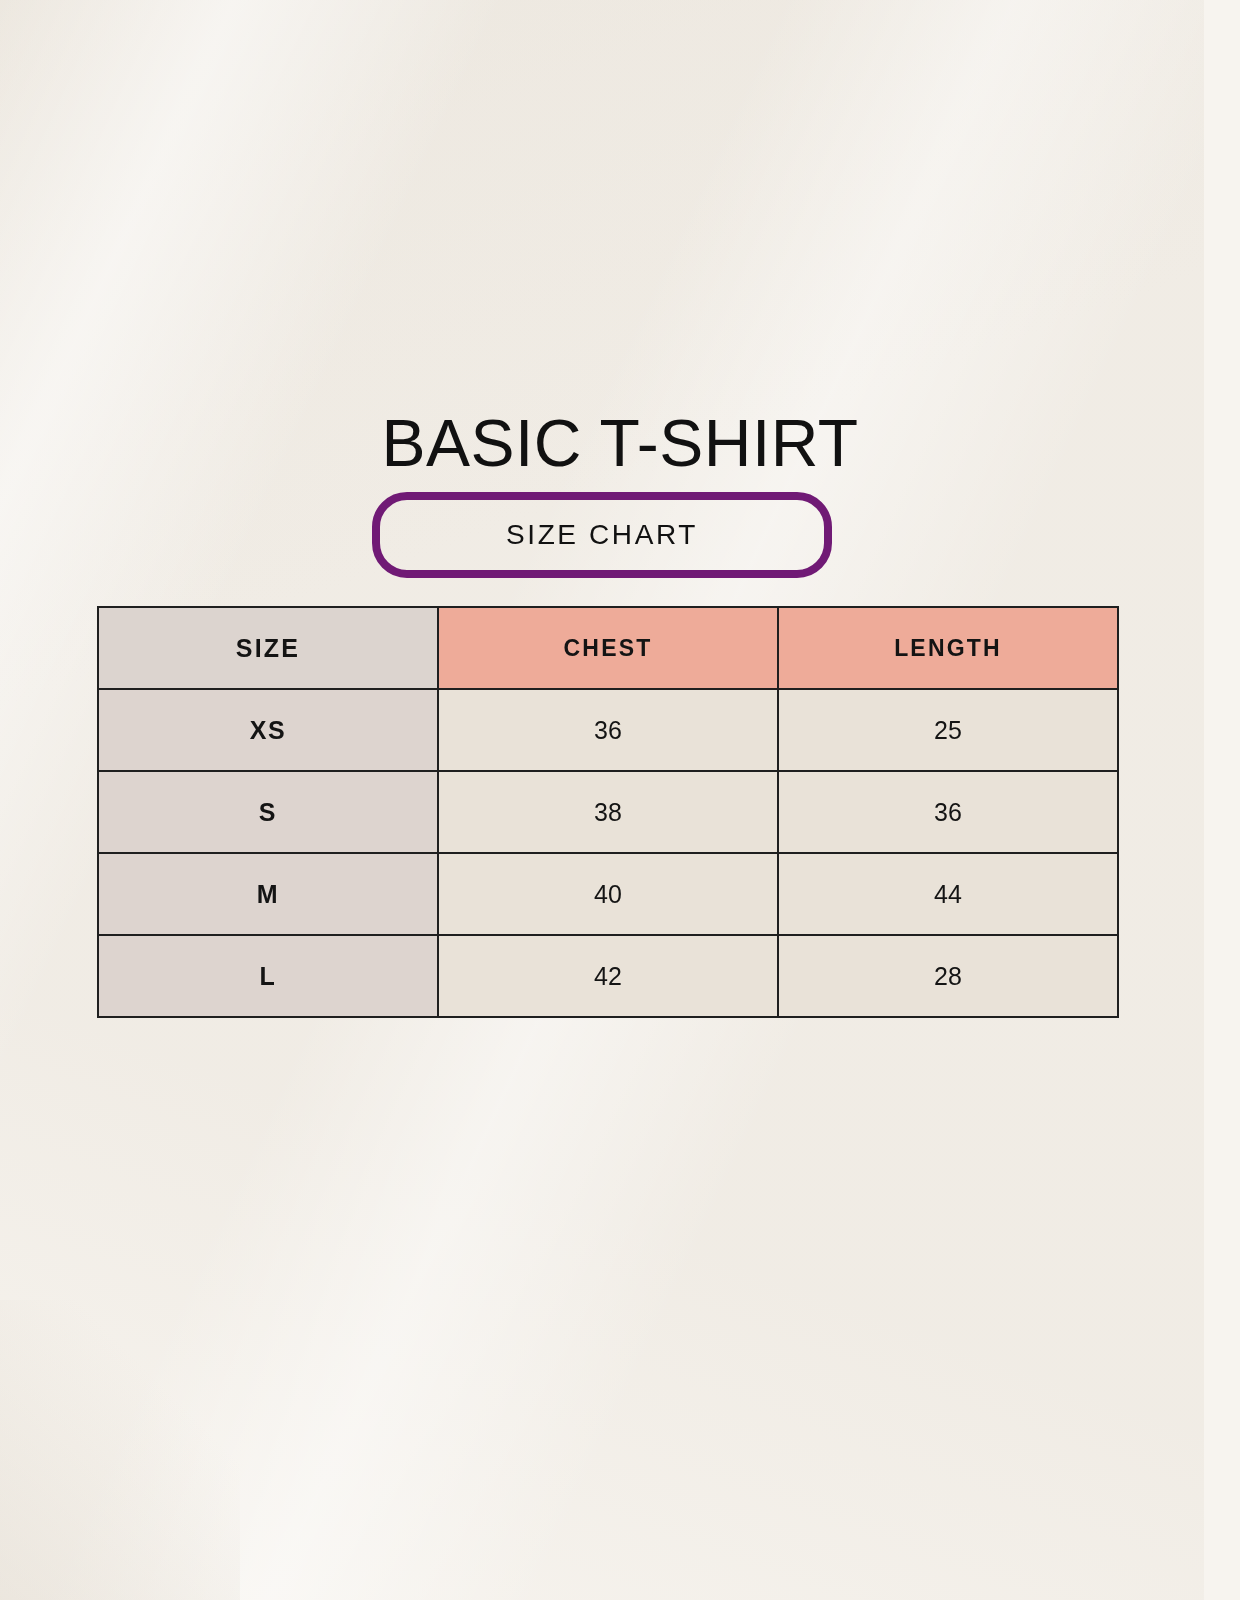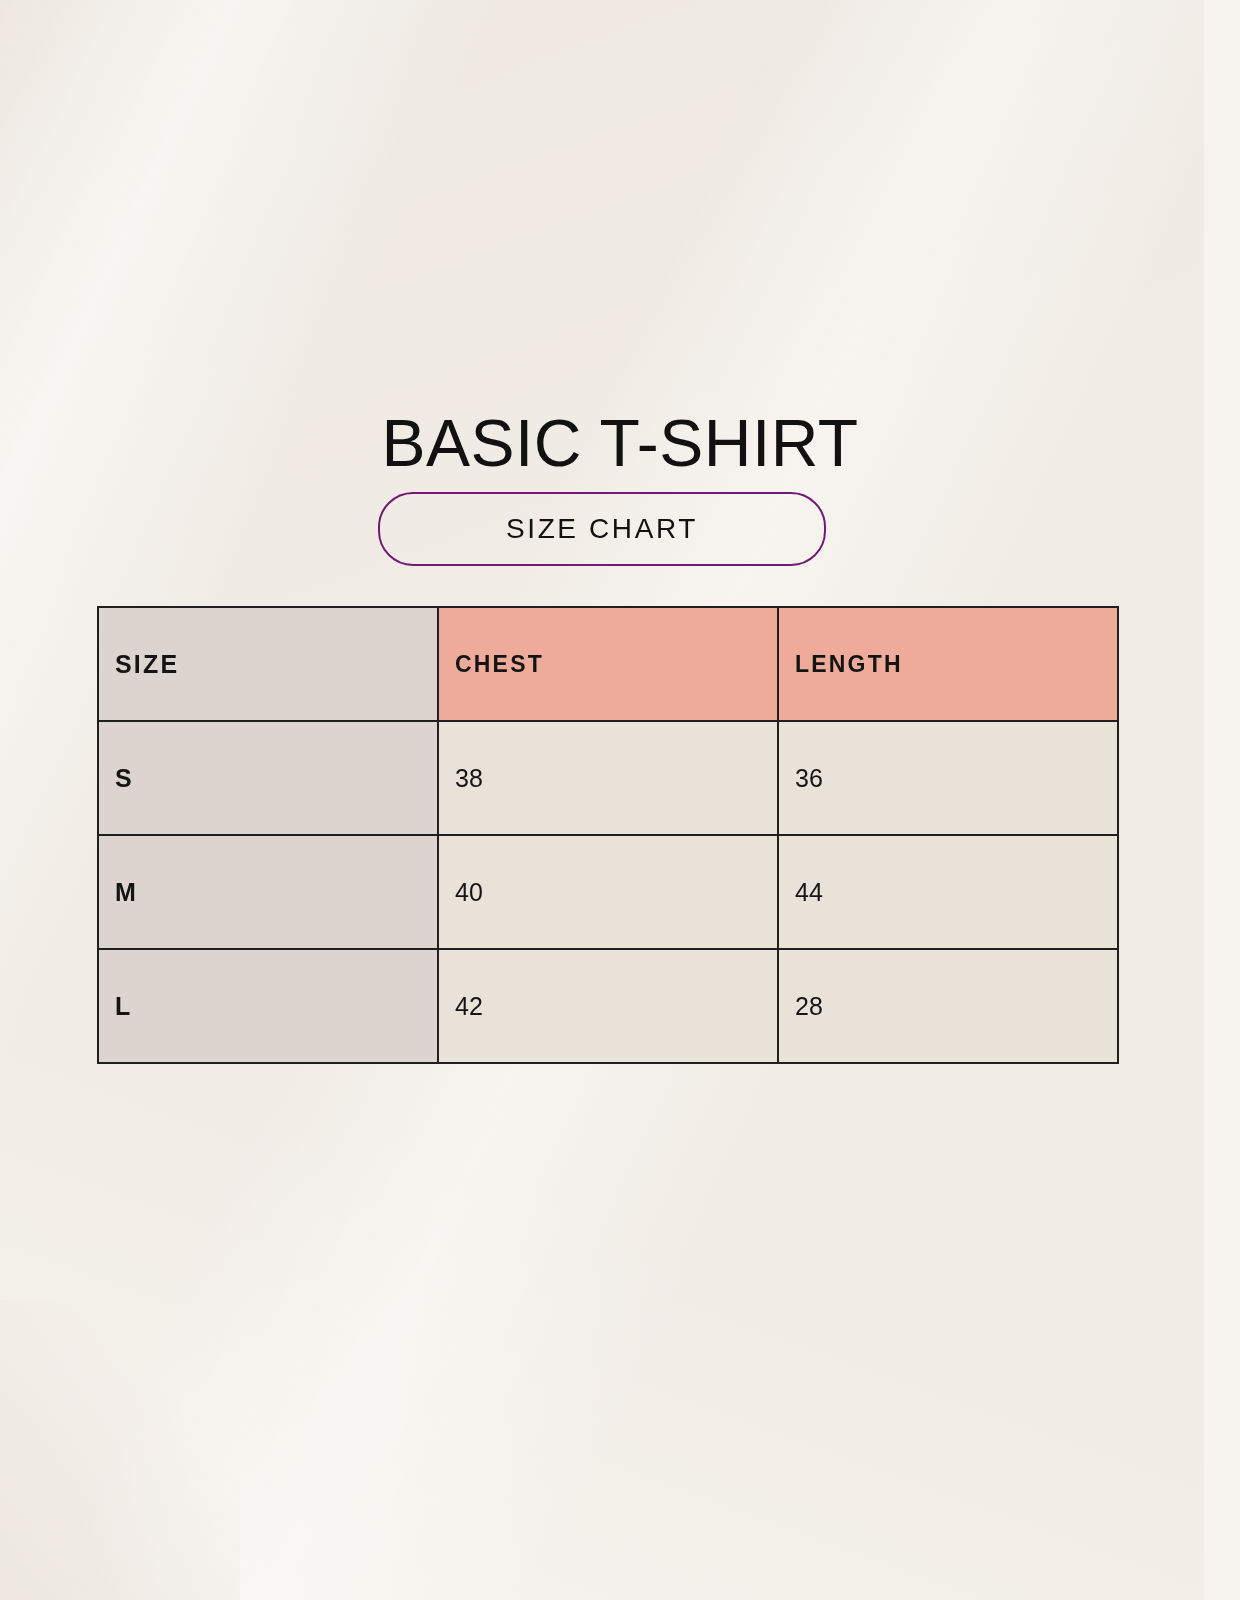--- a/index.html
+++ b/index.html
@@ -55,21 +55,21 @@
     line-height: 1;
   }
 
   .pill {
     position: absolute;
     top: 492px;
     left: 50%;
     transform: translateX(-50%);
     width: 444px;
     height: 70px;
-    border: 2px solid #701a75;
+    border: 8px solid #701a75;
     border-radius: 35px;
     background: transparent;
     display: flex;
     align-items: center;
     justify-content: center;
   }
   .pill-label {
     font-size: 28px;
     font-weight: 500;
     letter-spacing: 2.6px;
@@ -85,23 +85,23 @@
   table.size-table {
     border-collapse: collapse;
     width: 1020px;
     table-layout: fixed;
     border: 2px solid #1f1f1f;
   }
   table.size-table th,
   table.size-table td {
     border: 2px solid #1f1f1f;
     height: 80px;
-    text-align: left;
+    text-align: center;
     vertical-align: middle;
-    padding: 16px;
+    padding: 0;
   }
   col.c-size { width: 340px; }
   col.c-chest { width: 340px; }
   col.c-length { width: 340px; }
 
   th.head-size {
     background: #dcd4cf;
     font-size: 25px;
     font-weight: bold;
     letter-spacing: 2.2px;
@@ -162,20 +162,25 @@
       </colgroup>
       <thead>
         <tr>
           <th class="head-size">SIZE</th>
           <th class="head-meas">CHEST</th>
           <th class="head-meas">LENGTH</th>
         </tr>
       </thead>
       <tbody>
         <tr>
+          <td class="size-cell">XS</td>
+          <td class="val-cell">36</td>
+          <td class="val-cell">25</td>
+        </tr>
+        <tr>
           <td class="size-cell">S</td>
           <td class="val-cell">38</td>
           <td class="val-cell">36</td>
         </tr>
         <tr>
           <td class="size-cell">M</td>
           <td class="val-cell">40</td>
           <td class="val-cell">44</td>
         </tr>
         <tr>

